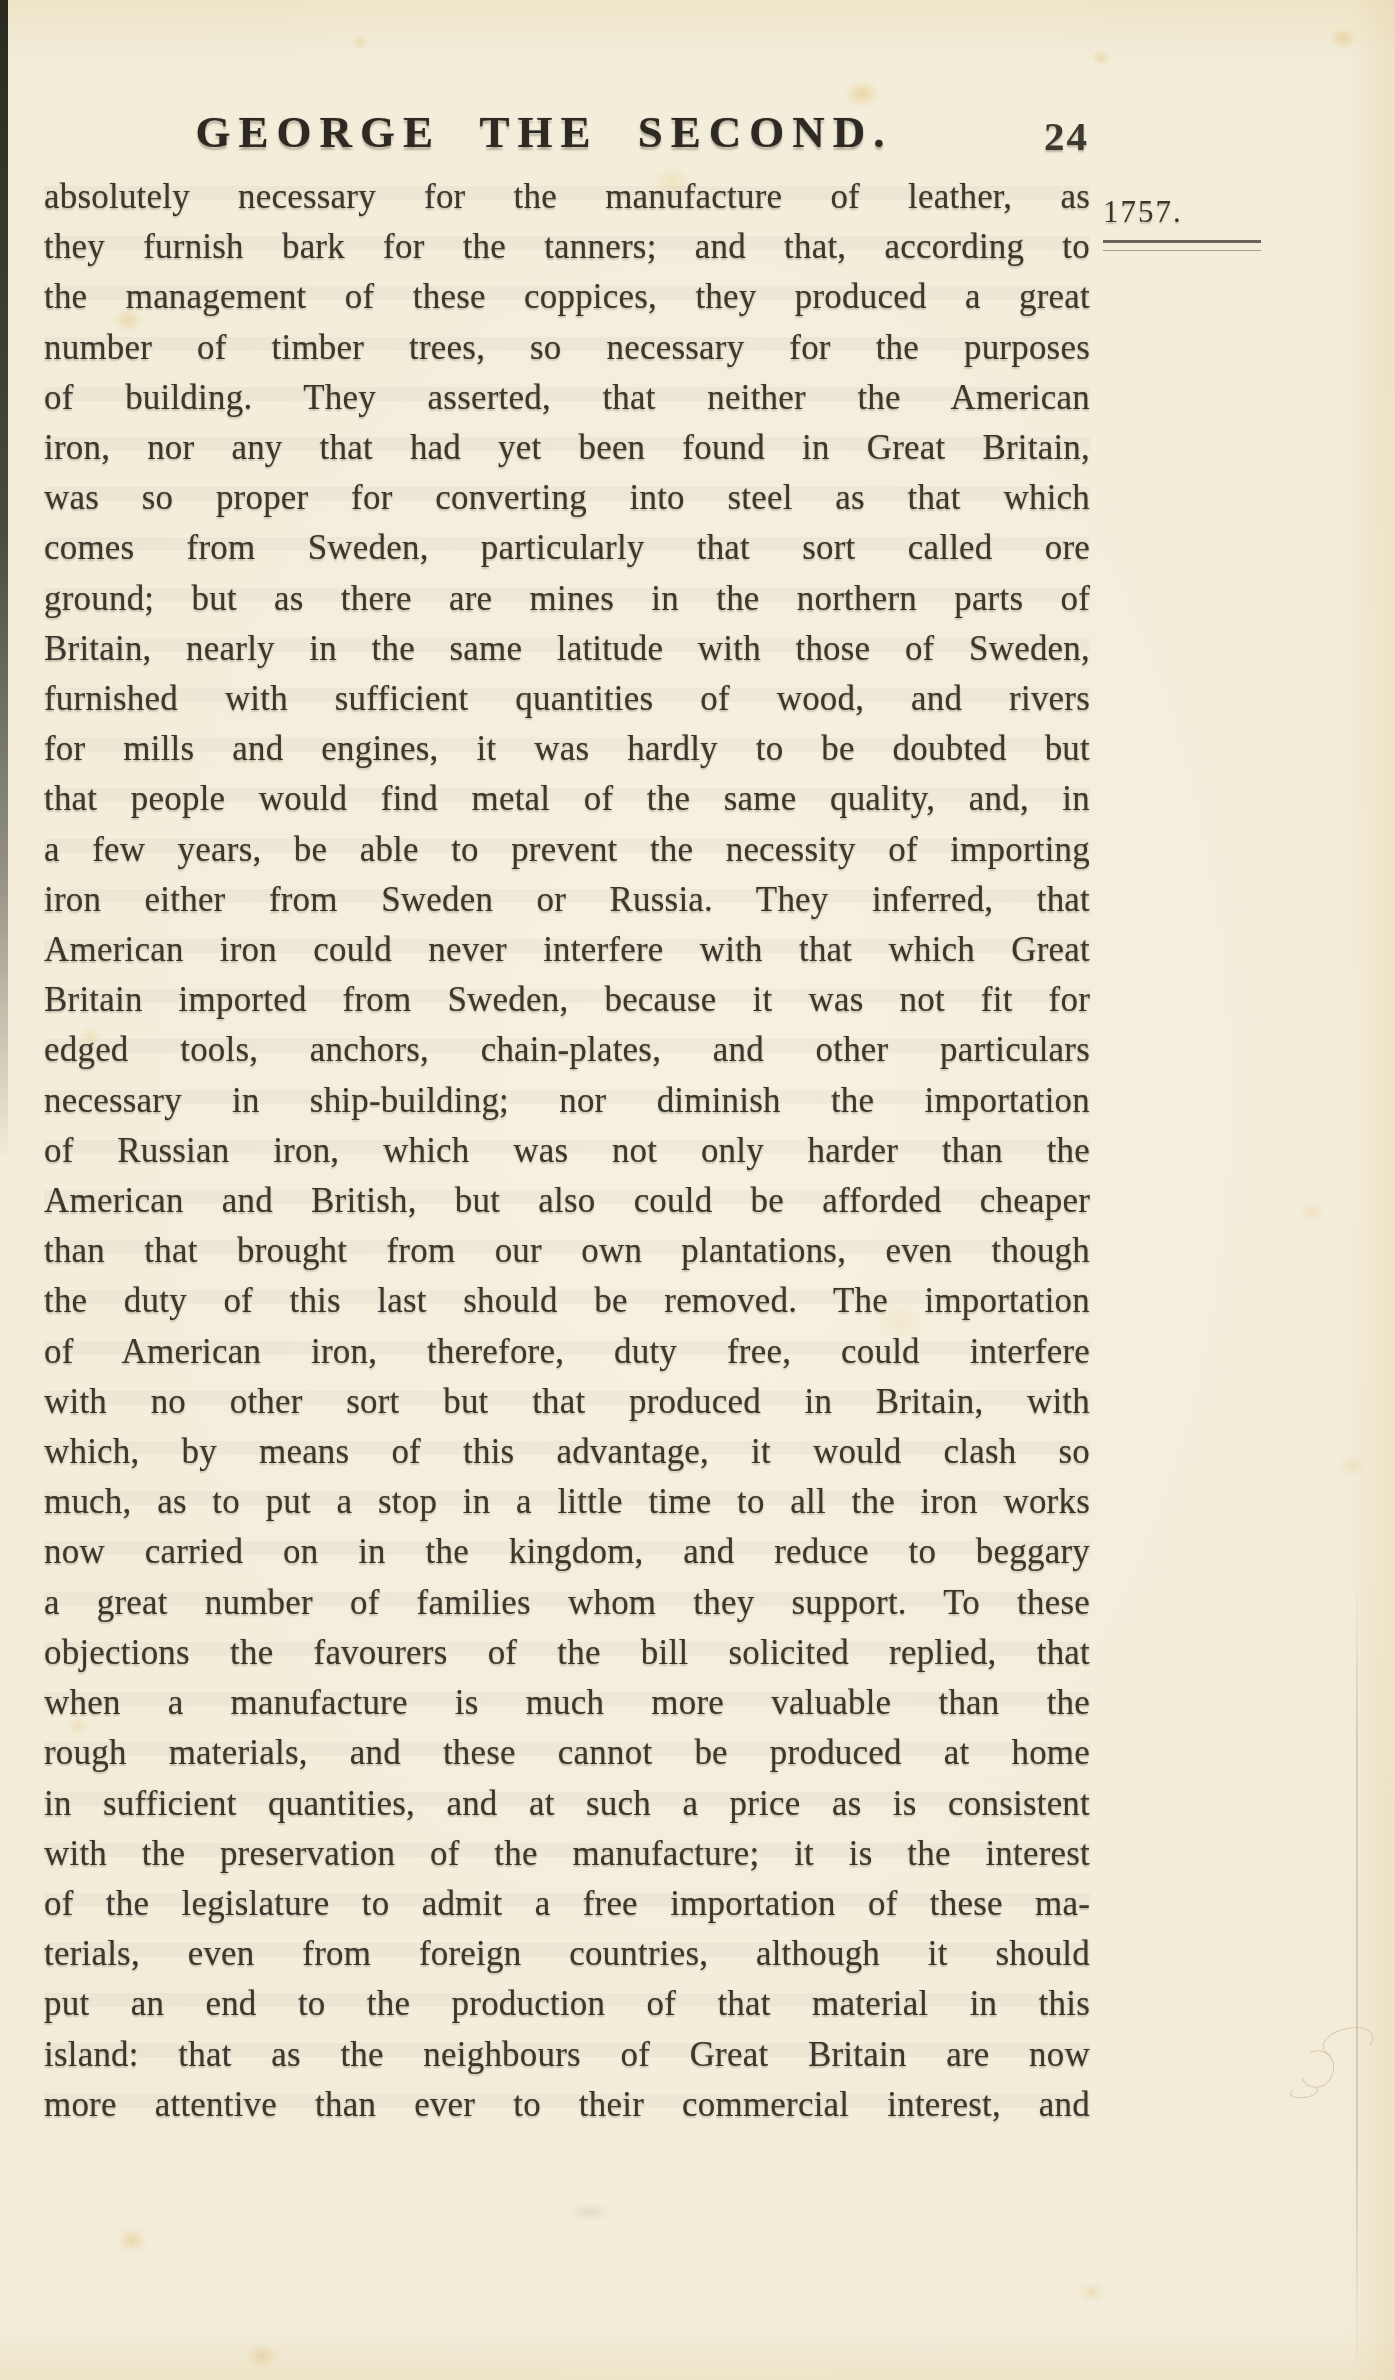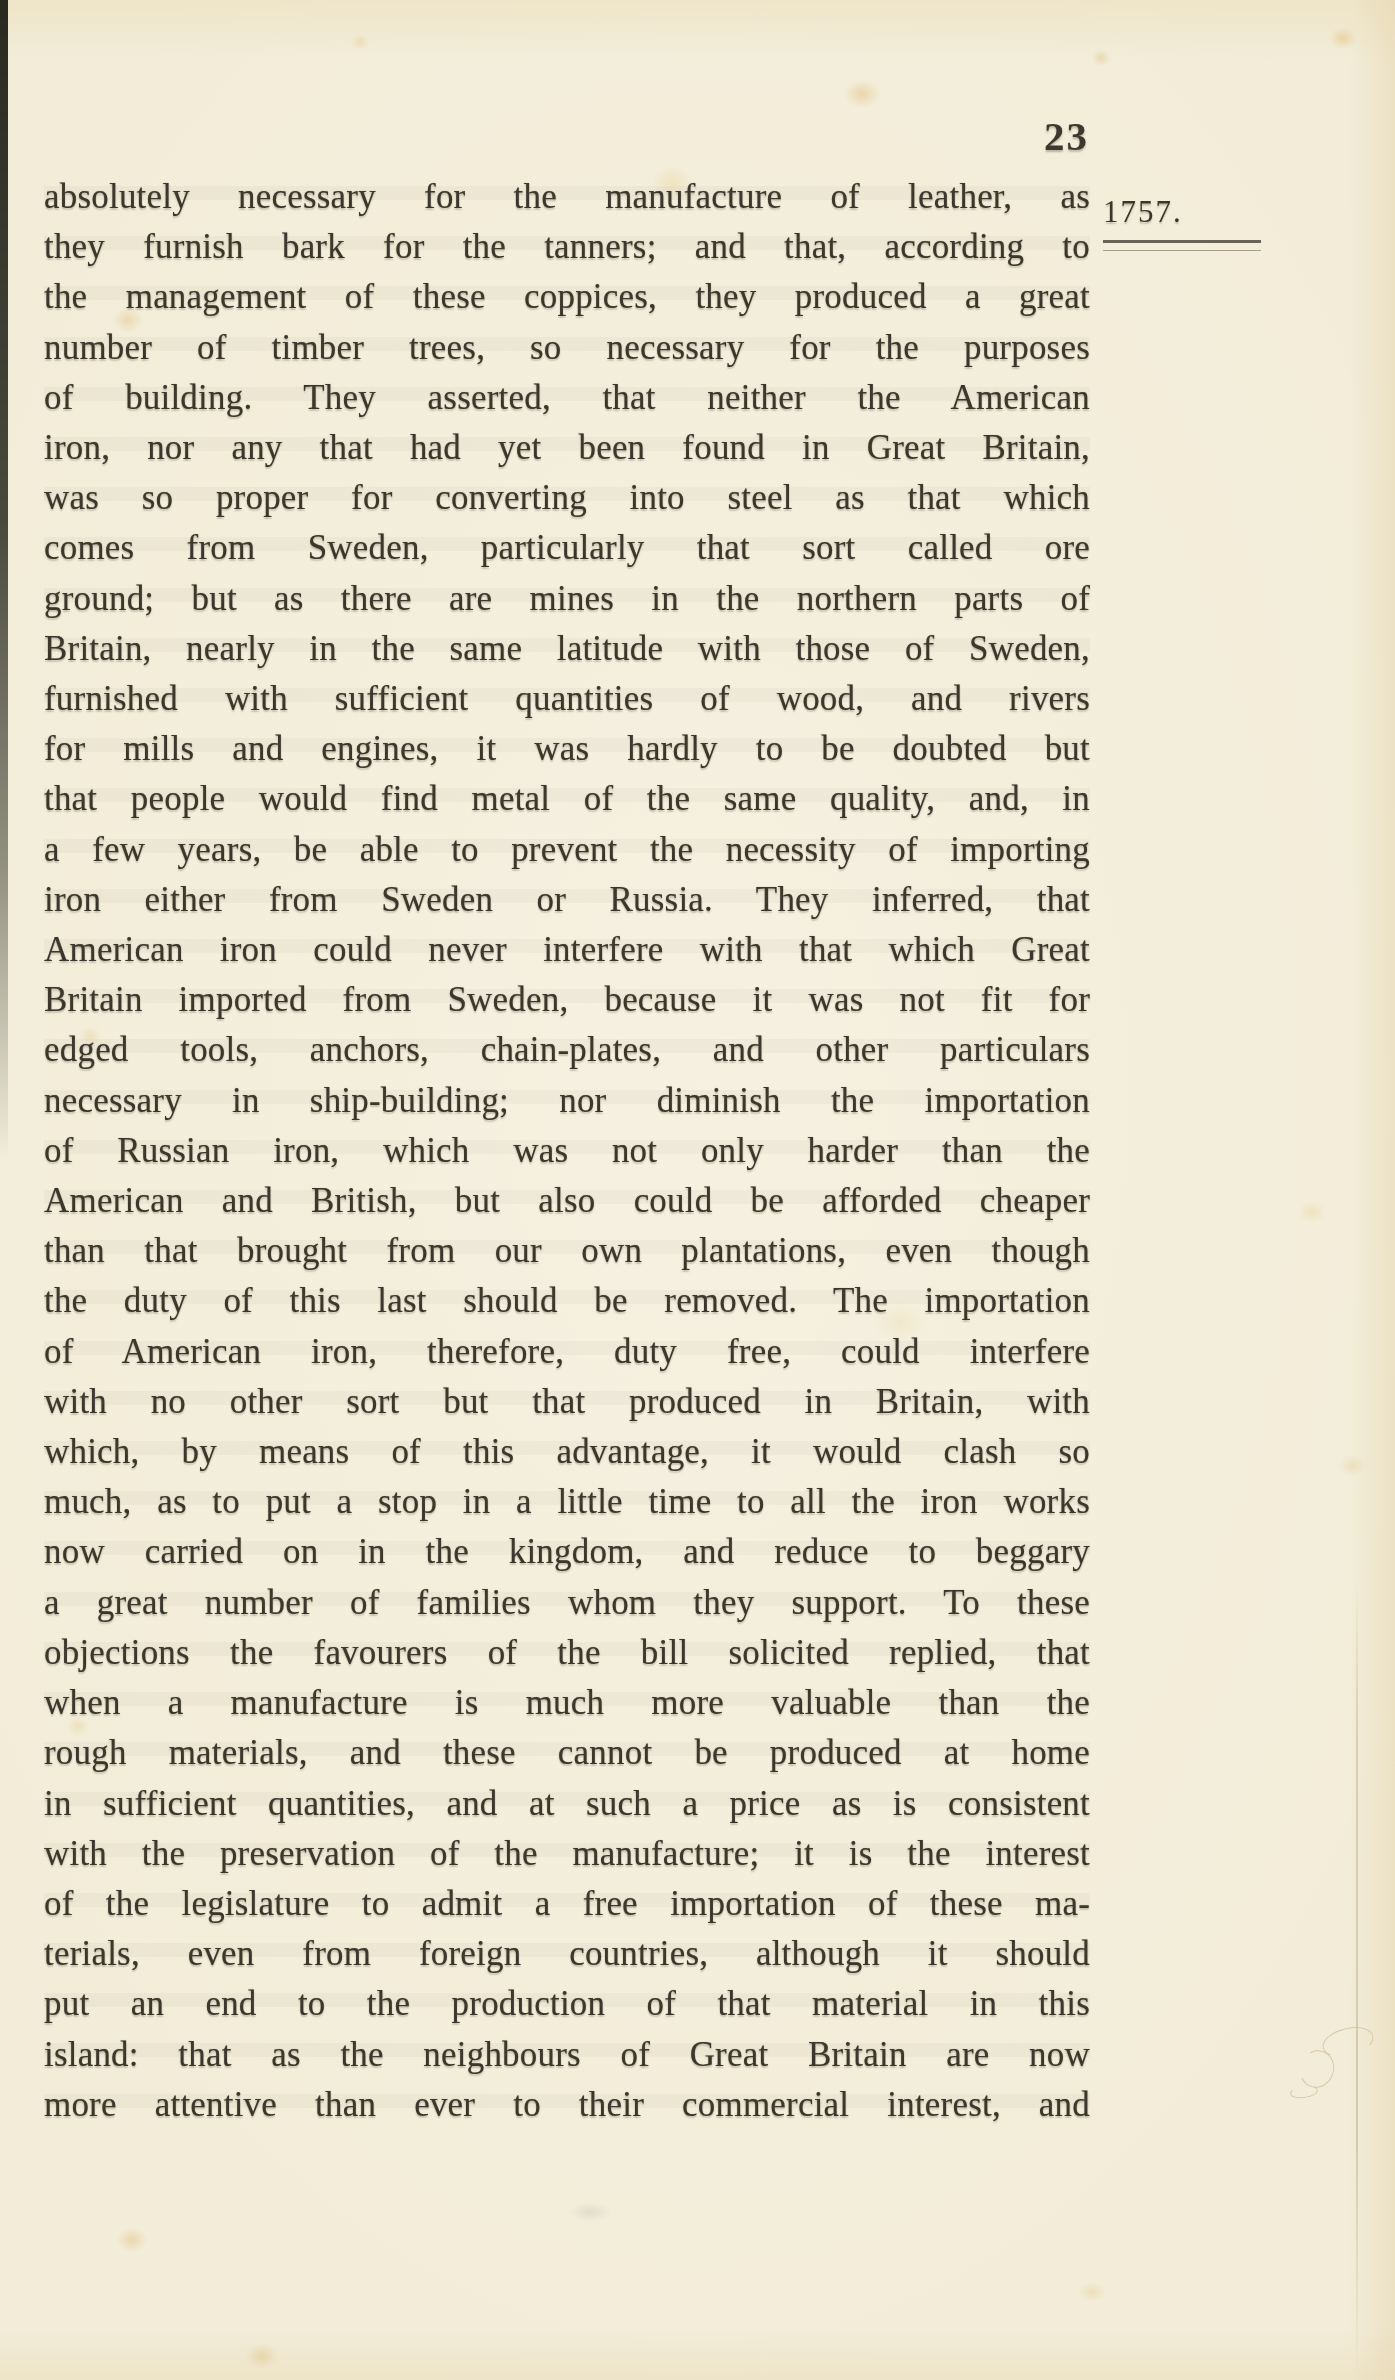--- a/index.html
+++ b/index.html
@@ -106,22 +106,23 @@
   .thread.t2 { left:1300px; top:2050px; width:32px; height:36px; transform:rotate(18deg); border-left-color:transparent; }
   .thread.t3 { left:1290px; top:2086px; width:26px; height:10px; transform:rotate(-8deg); border-top-color:transparent; }
 </style>
 </head>
 <body>
 
 <div class="page">
 
   <div class="edge-left"></div>
 
+  <div class="running-title">GEORGE THE SECOND.</div>
 
-  <div class="page-number">23</div>
+  <div class="page-number">24</div>
 
   <div class="margin-note">
     <div class="margin-year">1757.</div>
     <div class="year-rule"></div>
   </div>
 
   <div class="body-text">
       <div class="line">absolutely necessary for the manufacture of leather, as</div>
       <div class="line">they furnish bark for the tanners; and that, according to</div>
       <div class="line">the management of these coppices, they produced a great</div>

